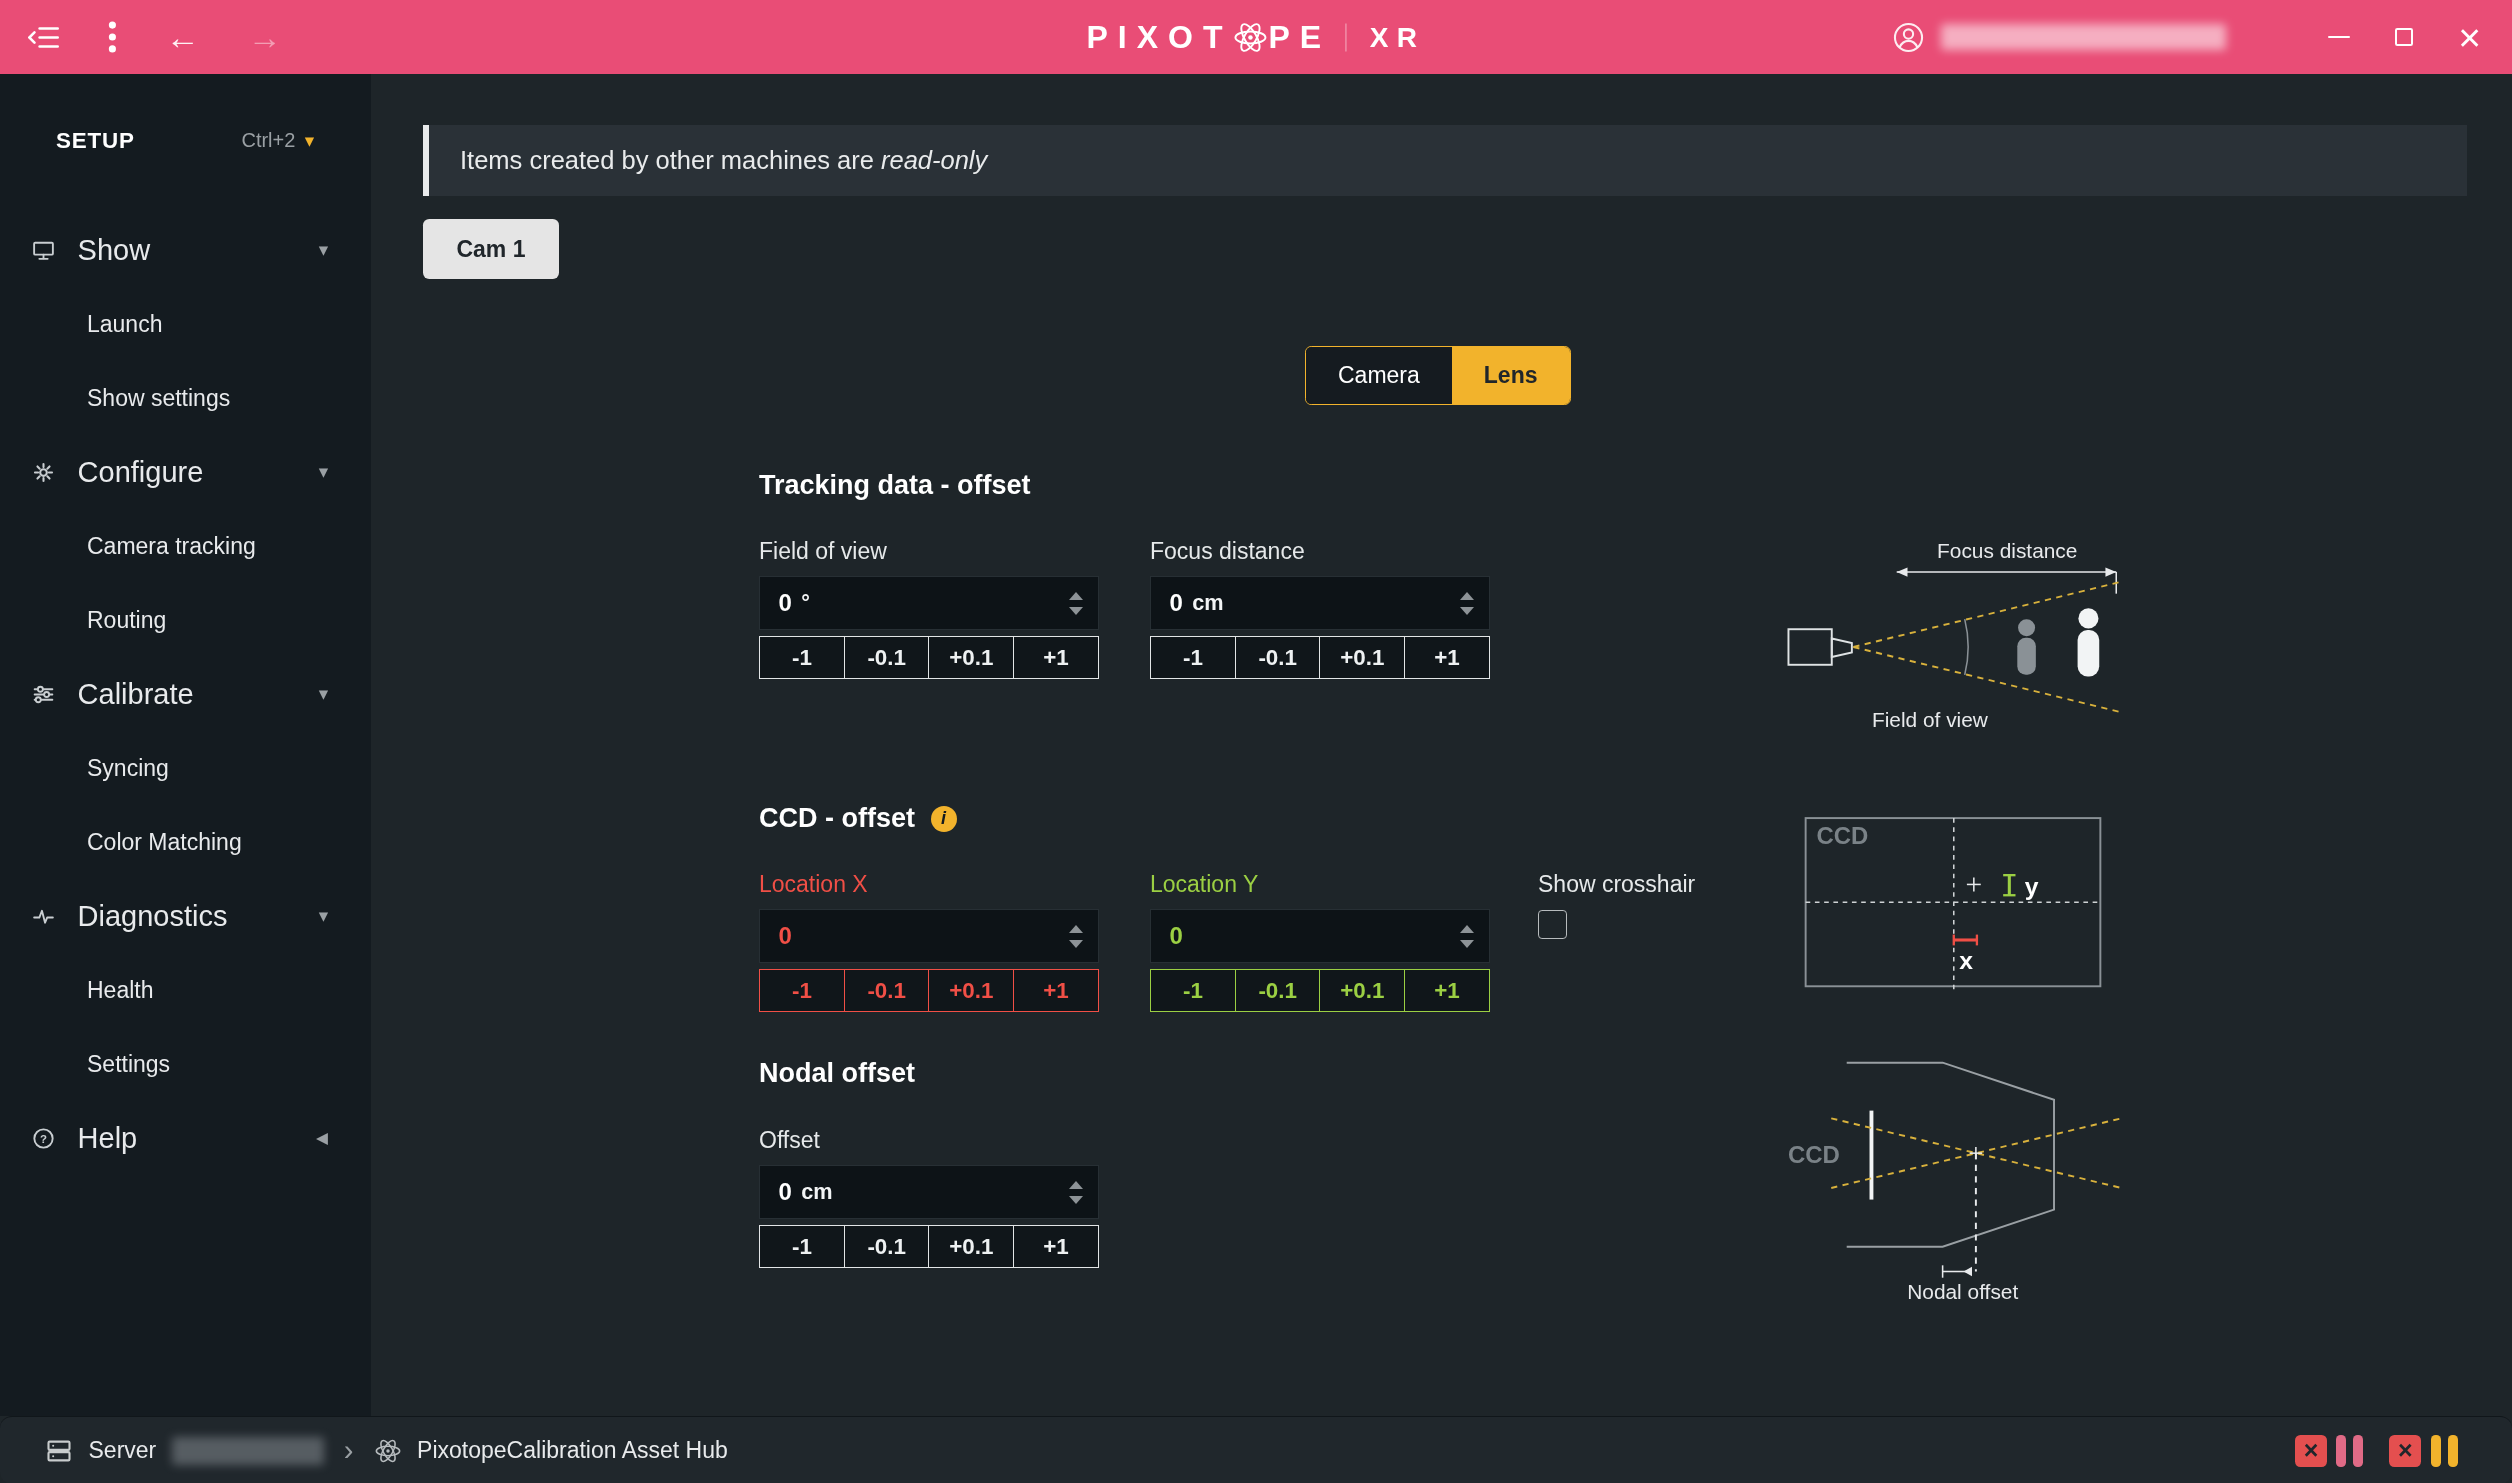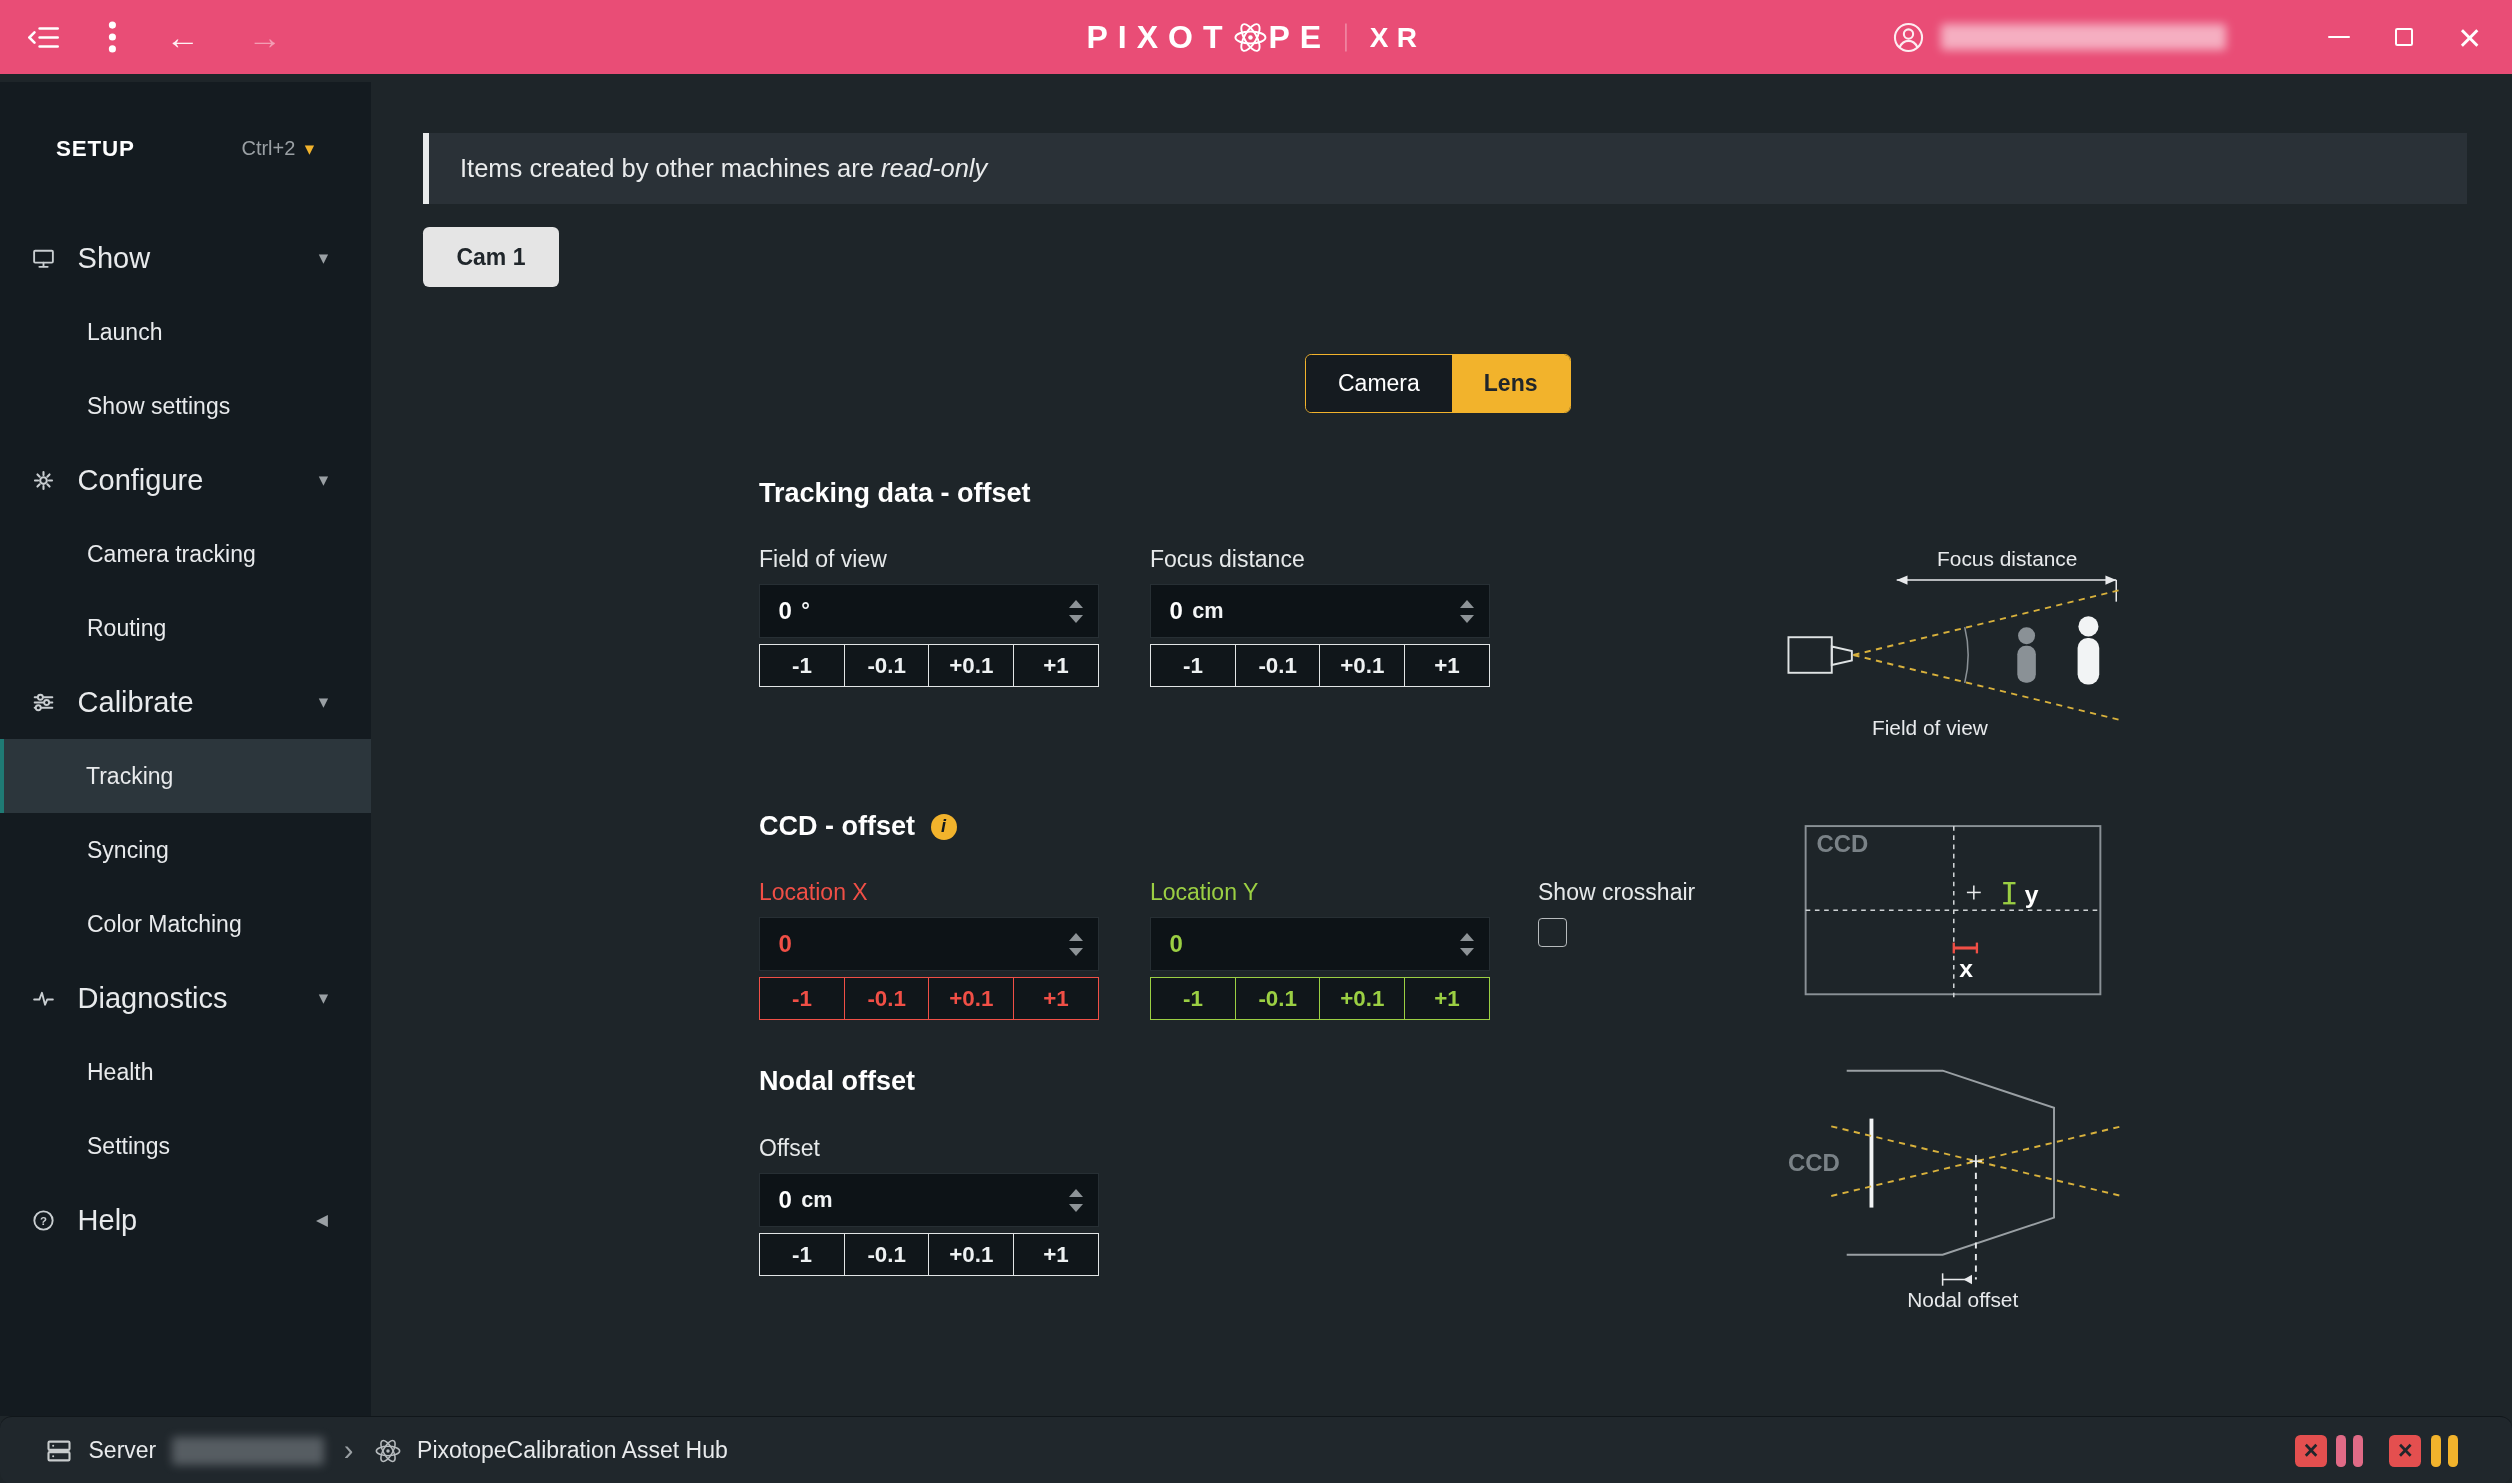--- a/index.html
+++ b/index.html
@@ -19,21 +19,21 @@
   .product { font-size:28px; font-weight:600; letter-spacing:8.5px; color:#fff; }
   .tb-right { margin-left:auto; display:flex; align-items:center; margin-right:31px; }
   .blur { filter:blur(4.6px); border-radius:3.1px; }
   .blur-email { width:285px; height:26px; background:rgba(255,255,255,.55); margin:0 57px 0 17px; }
   .win-btn { margin-left:45px; display:flex; align-items:center; justify-content:center; cursor:pointer; }
   .min-bar { width:21.7px; height:2.3px; background:#fff; border-radius:1.5px; }
   .max-box { width:18.6px; height:18.6px; border:2.3px solid #fff; border-radius:2.3px; }
   .close-x { font-size:39px; color:#fff; line-height:1; }
 
   
-  .body-row { flex:1; display:flex; min-height:0;margin-top:8px; }
+  .body-row { flex:1; display:flex; min-height:0; }
 
   
   .sidebar { flex:0 0 371px; width:371px; background:#141b20; position:relative; }
   .sb-header { height:77px; margin-top:28px; display:flex; align-items:center; padding:0 57px 0 56px; cursor:pointer; }
   .sb-title { font-size:22.4px; font-weight:700; color:#fff; letter-spacing:0.8px; }
   .sb-short { margin-left:auto; font-size:20px; color:#9aa0a4; display:flex; align-items:center; gap:9.3px; }
   .sb-short .chev-gold { color:#f2b32c; font-size:18.6px; }
   .sb-nav { margin-top:34px; }
   .sb-section { height:74px; display:flex; align-items:center; padding:0 43px 0 31px; color:#e8eaec; cursor:pointer; }
   .sb-icon { width:28px; display:flex; align-items:center; }
@@ -230,21 +230,20 @@
                 <circle cx="9" cy="7" r="2.4" fill="#141b20"></circle>
               <line x1="3.5" y1="12" x2="20.5" y2="12"></line>
                 <circle cx="15" cy="12" r="2.4" fill="#141b20"></circle>
               <line x1="3.5" y1="17" x2="20.5" y2="17"></line>
                 <circle cx="7" cy="17" r="2.4" fill="#141b20"></circle>
             </svg>
           </span>
           <span class="sb-label">Calibrate</span>
           <span class="sb-chev">▾</span>
         </div>
-        <div class="sb-item active">Tracking</div>
         <div class="sb-item">Syncing</div>
         <div class="sb-item">Color Matching</div>
 
         <div class="sb-section">
           <span class="sb-icon">
             <svg width="25" height="25" viewBox="0 0 24 24" fill="none" stroke="#c9ced1" stroke-width="1.8" stroke-linecap="round" stroke-linejoin="round">
               <polyline points="3,13 8,13 10.5,6.5 13.5,18 15.5,13 21,13"></polyline>
             </svg>
           </span>
           <span class="sb-label">Diagnostics</span>

